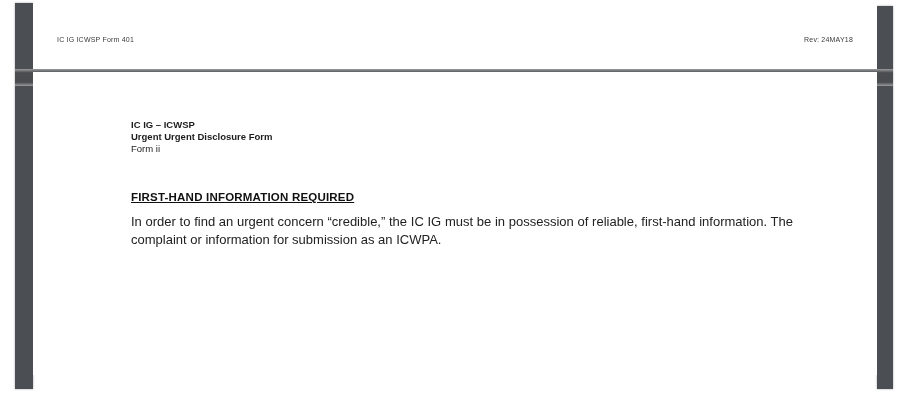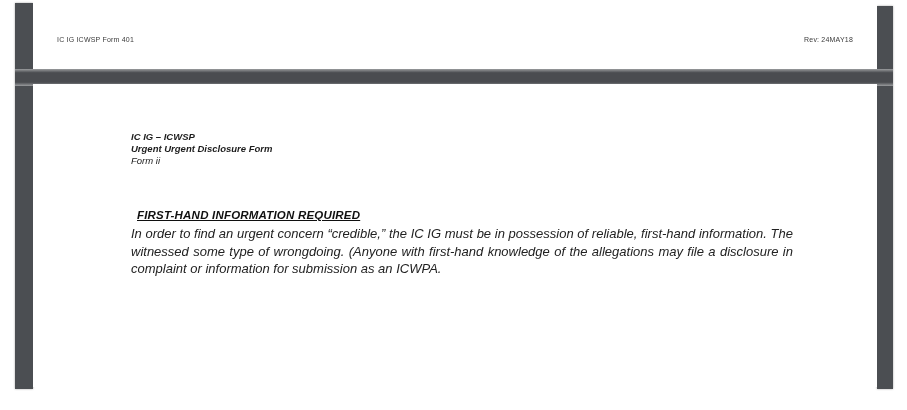--- a/index.html
+++ b/index.html
@@ -42,22 +42,22 @@
   
   .page {
     position: absolute;
     background: #ffffff;
   }
   .page-1 {
     left: 33px; top: 0px;
     width: 844px; height: 69px;
   }
   .page-2 {
-    left: 33px; top: 84px;
-    width: 844px; height: 303px; font-style: italic;
+    left: 33px; top: 72px;
+    width: 844px; height: 303px;
   }
   
   .footer-left {
     position: absolute;
     left: 24px; top: 36px;
     font-size: 7px;
     color: #3a3a3a;
     letter-spacing: 0.2px;
     white-space: nowrap;
   }
@@ -76,21 +76,21 @@
     font-size: 9.5px;
     line-height: 11.8px;
     color: #1c1c1c;
     white-space: nowrap;
   }
   .doc-header .bold { font-weight: bold; }
   
   .section-heading {
     position: absolute;
     left: 98px; top: 119px;
-    margin: 6px;
+    margin: 0;
     font-size: 11.5px;
     font-weight: bold;
     color: #101010;
     text-decoration: underline;
     letter-spacing: 0.2px;
     white-space: nowrap;
   }
   
   .body-paragraph {
     position: absolute;
@@ -127,19 +127,18 @@
     <div class="doc-header">
       <div class="bold">IC IG – ICWSP</div>
       <div class="bold">Urgent Urgent Disclosure Form</div>
       <div>Form ii</div>
     </div>
 
     <h2 class="section-heading">FIRST-HAND INFORMATION REQUIRED</h2>
 
     <div class="body-paragraph">
       <div class="pline">In order to find an urgent concern “credible,” the IC IG must be in possession of reliable, first-hand information.  The</div>
-      <div class="pline">witnessed some type of wrongdoing.  (Anyone with first-hand knowledge of the allegations may file a disclosure in</div>
       <div class="pline last">complaint or information for submission as an ICWPA.</div>
     </div>
 
   </div>
 
 </div>
 
 </body></html>

